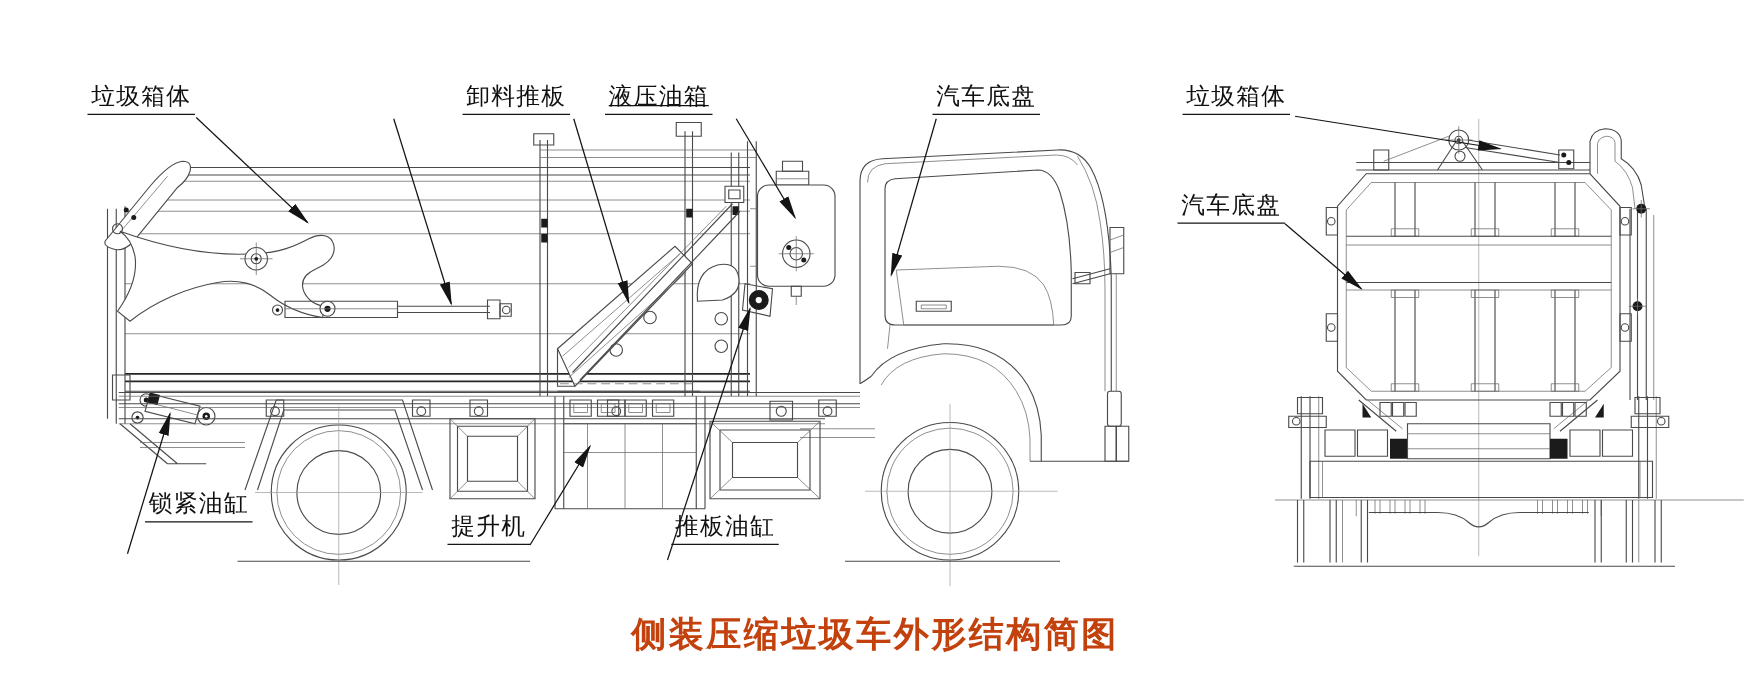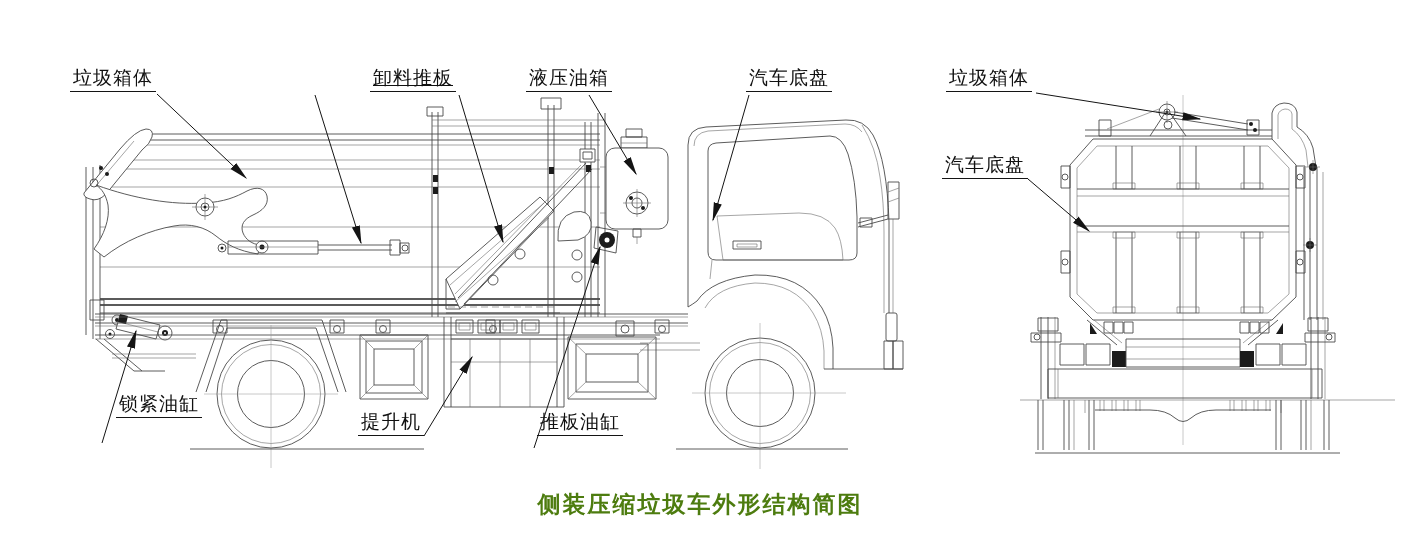--- a/index.html
+++ b/index.html
@@ -9,22 +9,22 @@
   svg *{vector-effect:non-scaling-stroke;}
   .lw{fill:none;stroke:#4a4a4a;stroke-width:0.9;}
   .thin{fill:none;stroke:#6a6a6a;stroke-width:0.6;}
   .dark{fill:none;stroke:#262626;stroke-width:1.4;}
   .fillb{fill:#1b1b1b;stroke:none;}
   .fw{fill:#ffffff;stroke:#4a4a4a;stroke-width:0.9;}
   .cl{fill:none;stroke:#9a9a9a;stroke-width:0.55;}
   .ldr{fill:none;stroke:#141414;stroke-width:1;}
   .callout{position:absolute;color:#101010;font-size:19px;line-height:21px;white-space:nowrap;
            border-bottom:1.4px solid #141414;padding:0 3px 3px 3px;letter-spacing:1px;}
-  .caption{position:absolute;left:460px;top:472px;width:480px;text-align:center;color:#4d7c0f;
-           font-size:23px;letter-spacing:2px;font-weight:600;}
+  .caption{position:absolute;left:460px;top:472px;width:480px;text-align:center;color:#c2410c;
+           font-size:28px;letter-spacing:2px;font-weight:600;}
 </style>
 </head>
 <body>
 
 <div class="stage">
 
 <svg width="1403" height="539" viewBox="0 0 1403 539">
   <defs>
     <marker id="arw" viewBox="0 0 12 8" refX="11" refY="4" markerWidth="19" markerHeight="13" orient="auto">
       <path d="M0,1.4 L12,4 L0,6.6 Z" fill="#141414"></path>
@@ -349,22 +349,22 @@
     <path class="ldr" marker-end="url(#arw)" d="M749,78 L713,203"></path>
     <path class="ldr" marker-end="url(#arw)" d="M1036,76 L1200,102"></path>
     <path class="ldr" marker-end="url(#arw)" d="M1028,162 L1089,214"></path>
     <path class="ldr" marker-end="url(#arw)" d="M102,426 L136,314"></path>
     <path class="ldr" marker-end="url(#arw)" d="M424,419 L472,340"></path>
     <path class="ldr" marker-end="url(#arw)" d="M534,431 L600,230"></path>
   </g>
 </svg>
 
   <div class="callout" style="left:70px;top:50px;">垃圾箱体</div>
-  <div class="callout" style="left:370px;top:50px;text-decoration:underline;">卸料推板</div>
-  <div class="callout" style="left:526px;top:50px;">液压油箱</div>
+  <div class="callout" style="left:370px;top:50px;">卸料推板</div>
+  <div class="callout" style="left:484px;top:50px;text-decoration:underline;">液压油箱</div>
   <div class="callout" style="left:746px;top:50px;">汽车底盘</div>
   <div class="callout" style="left:946px;top:50px;">垃圾箱体</div>
   <div class="callout" style="left:942px;top:137px;">汽车底盘</div>
   <div class="callout" style="left:116px;top:376px;">锁紧油缸</div>
   <div class="callout" style="left:358px;top:394px;">提升机</div>
   <div class="callout" style="left:537px;top:394px;">推板油缸</div>
 
   <div class="caption">侧装压缩垃圾车外形结构简图</div>
 </div>
 

